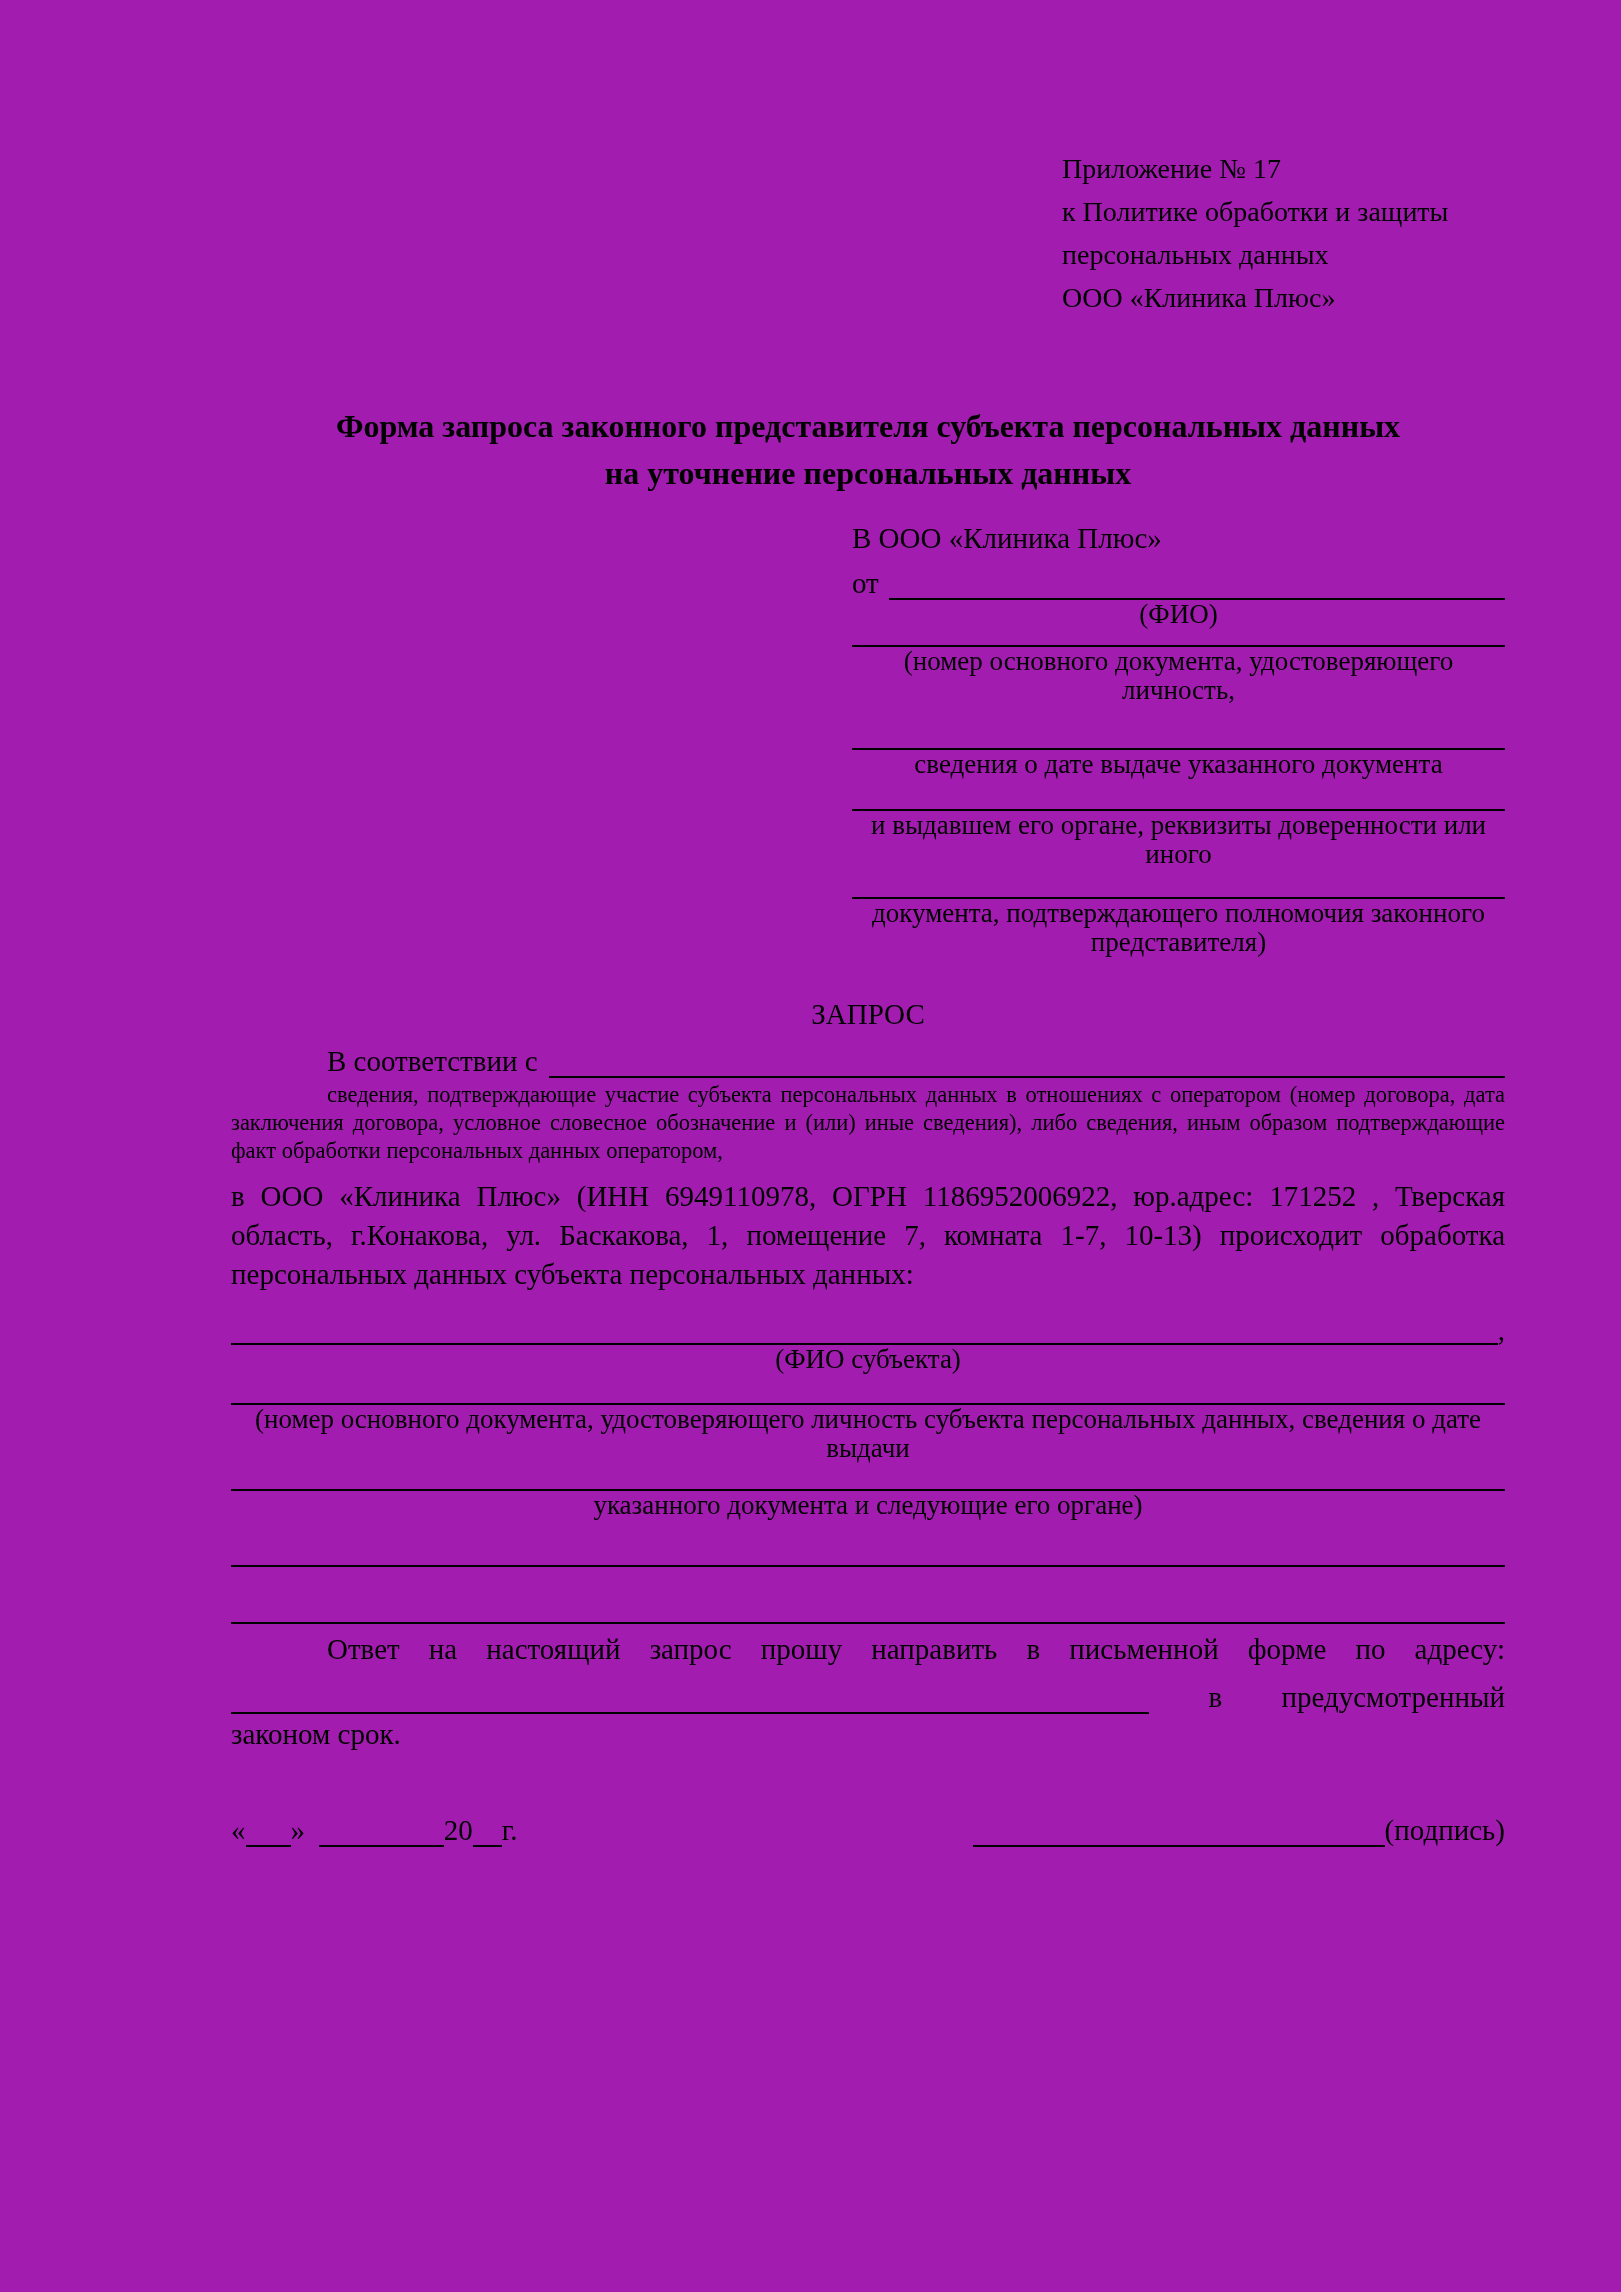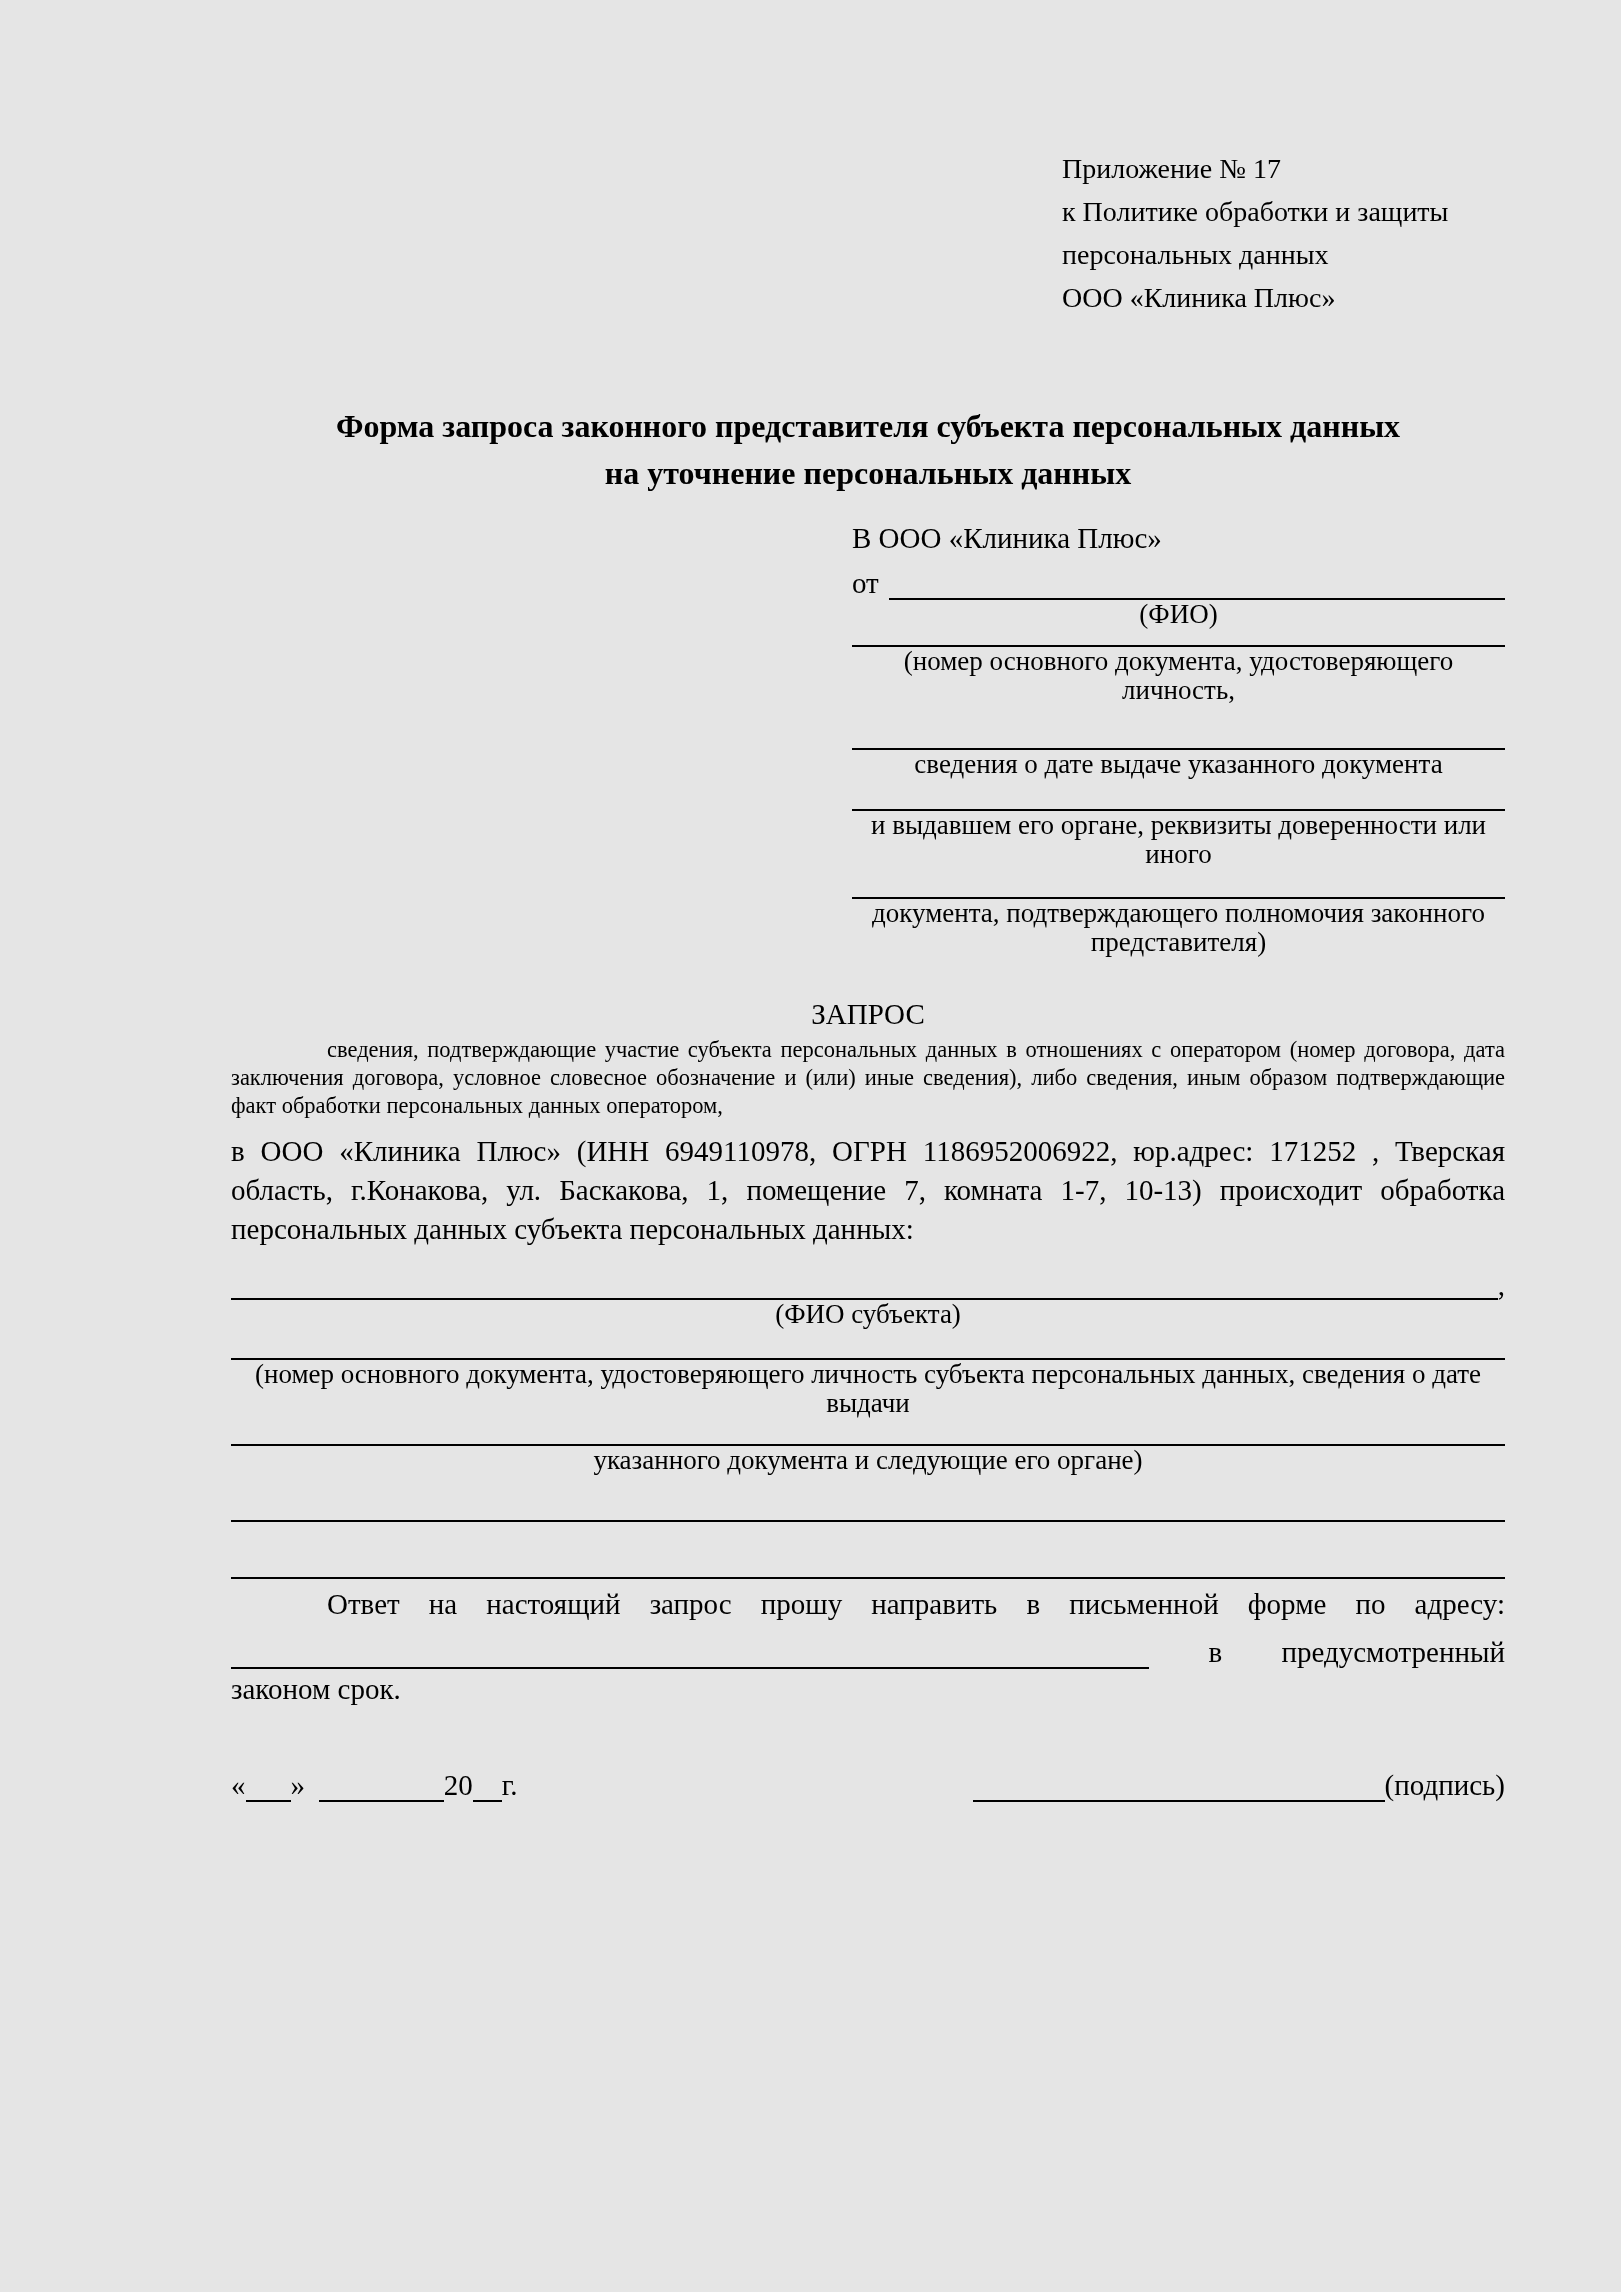--- a/index.html
+++ b/index.html
@@ -1,20 +1,20 @@
 <!DOCTYPE html>
 <html><head>
 <meta charset="utf-8">
 <style>
   html, body { margin: 0; padding: 0; background: #ffffff; }
   .page {
     position: relative;
     width: 1621px;
     height: 2293px;
-    background: #e5e5e5;
+    background: #a21caf;
     color: #000000;
     font-family: "Liberation Serif", "DejaVu Serif", serif;
     overflow: hidden;
   }
   .content {
     position: absolute;
     left: 231px;
     top: 147px;
     width: 1274px;
   }
@@ -109,20 +109,24 @@
 
       <div class="addr-blank mt31"></div>
       <div class="cap">и выдавшем его органе, реквизиты доверенности или иного</div>
 
       <div class="addr-blank mt29"></div>
       <div class="cap">документа, подтверждающего полномочия законного представителя)</div>
     </div>
 
     <div class="zapros">ЗАПРОС</div>
 
+    <div class="fillrow accordance-row">
+      <span class="label">В соответствии с</span>
+      <div class="fill grow"></div>
+    </div>
 
     <div class="note">сведения, подтверждающие участие субъекта персональных данных в отношениях с оператором (номер договора, дата заключения договора, условное словесное обозначение и (или) иные сведения), либо сведения, иным образом подтверждающие факт обработки персональных данных оператором,</div>
 
     <div class="bodypar">в ООО «Клиника Плюс» (ИНН 6949110978, ОГРН 1186952006922, юр.адрес: 171252 , Тверская область, г.Конакова, ул. Баскакова, 1, помещение 7, комната 1-7, 10-13) происходит обработка персональных данных субъекта персональных данных:</div>
 
     <div class="fillrow subject-row">
       <div class="fill grow"></div>
       <span class="comma">,</span>
     </div>
     <div class="cap">(ФИО субъекта)</div>

